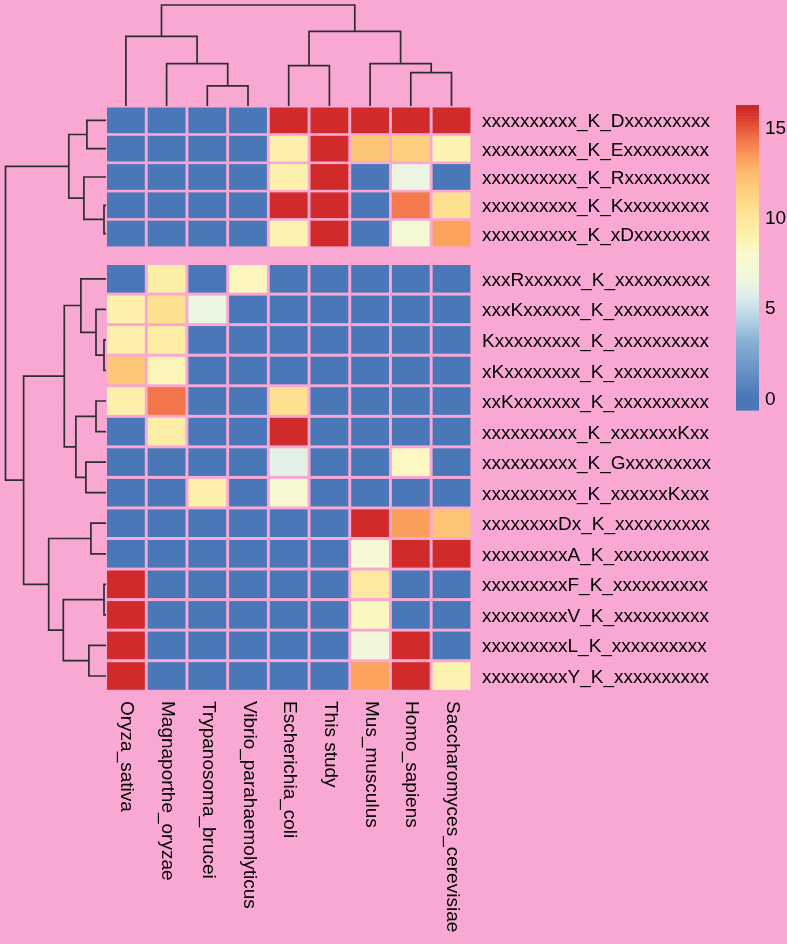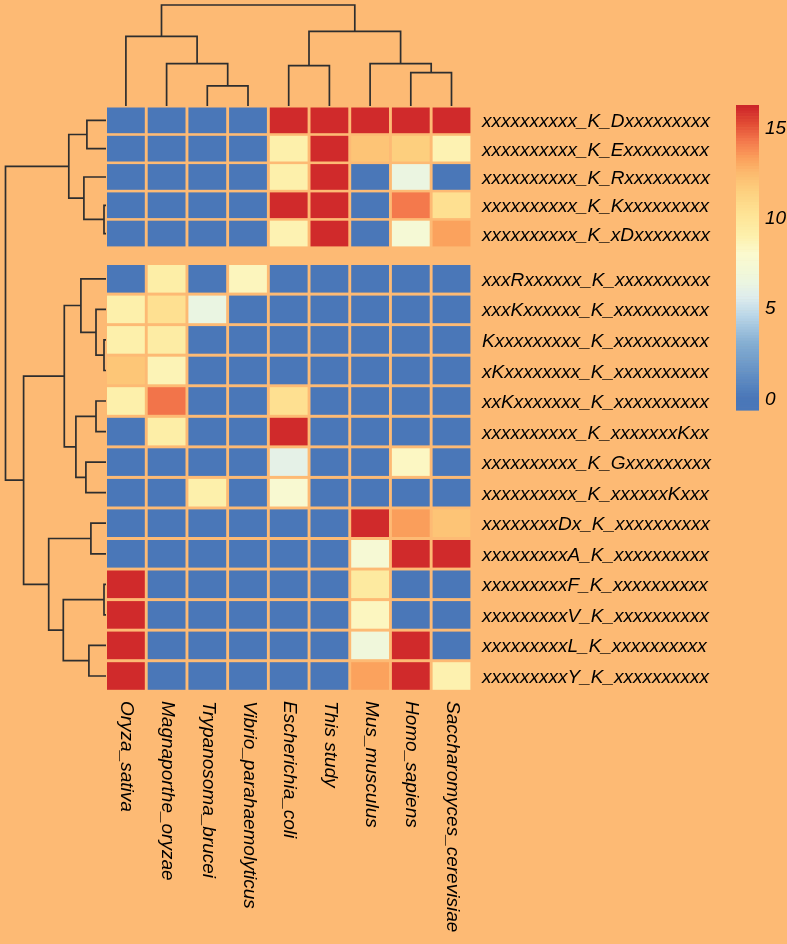--- a/index.html
+++ b/index.html
@@ -1,17 +1,17 @@
 <!DOCTYPE html>
 <html><head>
 <meta charset="utf-8">
 <style>
   html,body{margin:0;padding:0;background:#ffffff;}
-  .figure{position:relative;width:787px;height:944px;background:#fdba74;overflow:hidden;
-          font-family:"Liberation Sans", sans-serif;font-style:italic;}
+  .figure{position:relative;width:787px;height:944px;background:#f9a8d4;overflow:hidden;
+          font-family:"Liberation Sans", sans-serif;}
   svg text{font-family:"Liberation Sans", sans-serif;fill:#000000;}
 </style>
 </head>
 <body>
 
 <div class="figure">
   <svg id="chart-svg" width="787" height="944" viewBox="0 0 787 944">
       <path d="M207.3 106L207.3 85.8L248 85.8L248 106M166.6 106L166.6 63.6L227.7 63.6L227.7 85.8M125.9 106L125.9 36.3L197.1 36.3L197.1 63.6M288.7 106L288.7 65.6L329.4 65.6L329.4 106M410.8 106L410.8 72.7L451.5 72.7L451.5 106M370.1 106L370.1 63.6L431.2 63.6L431.2 72.7M309 65.6L309 31.3L400.6 31.3L400.6 63.6M161.5 36.3L161.5 5L354.8 5L354.8 31.3" fill="none" stroke="#2e2e2e" stroke-width="1.7"></path>
       <path d="M106 120.4L86.9 120.4L86.9 148.7L106 148.7M106 205.3L104 205.3L104 233.6L106 233.6M106 177L83.9 177L83.9 219.4L104 219.4M86.9 134.5L68.8 134.5L68.8 198.2L83.9 198.2M106 339.9L104 339.9L104 370.5L106 370.5M106 309.4L96 309.4L96 355.2L104 355.2M106 278.8L80.9 278.8L80.9 332.3L96 332.3M106 401L96 401L96 431.6L106 431.6M106 462.1L85.9 462.1L85.9 492.7L106 492.7M96 416.3L75.9 416.3L75.9 477.4L85.9 477.4M80.9 305.5L64.3 305.5L64.3 446.8L75.9 446.8M106 523.2L90.9 523.2L90.9 553.8L106 553.8M106 584.3L104 584.3L104 614.8L106 614.8M106 645.4L88.9 645.4L88.9 676L106 676M104 599.6L63.3 599.6L63.3 660.7L88.9 660.7M90.9 538.5L48.7 538.5L48.7 630.1L63.3 630.1M64.3 376.2L23.6 376.2L23.6 584.3L48.7 584.3M68.8 166.3L5.5 166.3L5.5 480.2L23.6 480.2" fill="none" stroke="#2e2e2e" stroke-width="1.7"></path>
       <rect x="107" y="107.5" width="37.8" height="25.7" fill="#4a77b8"></rect>

